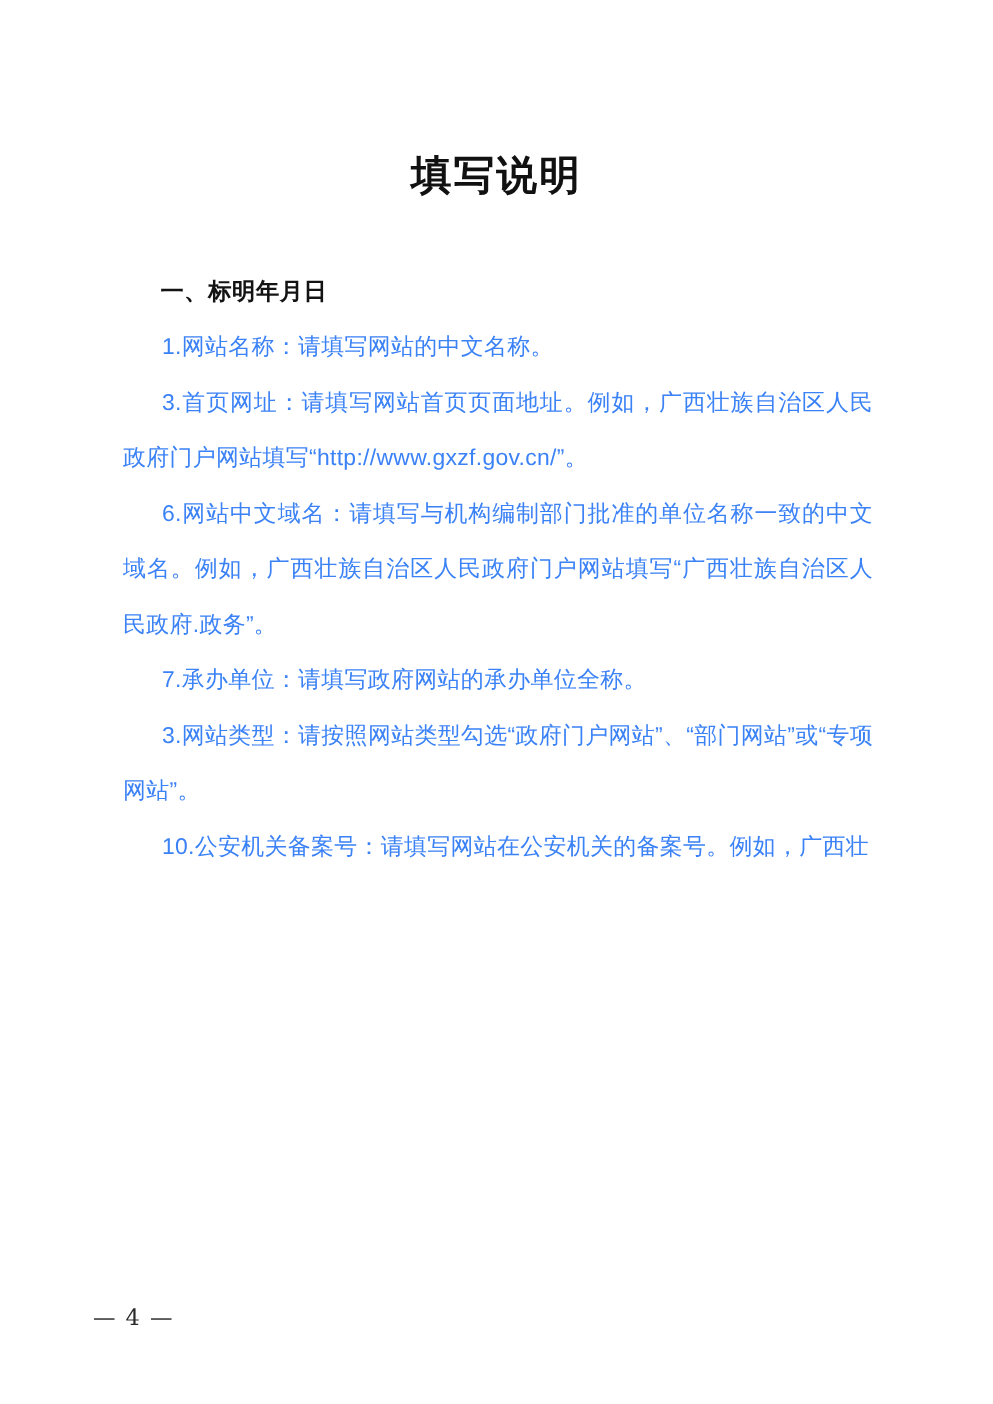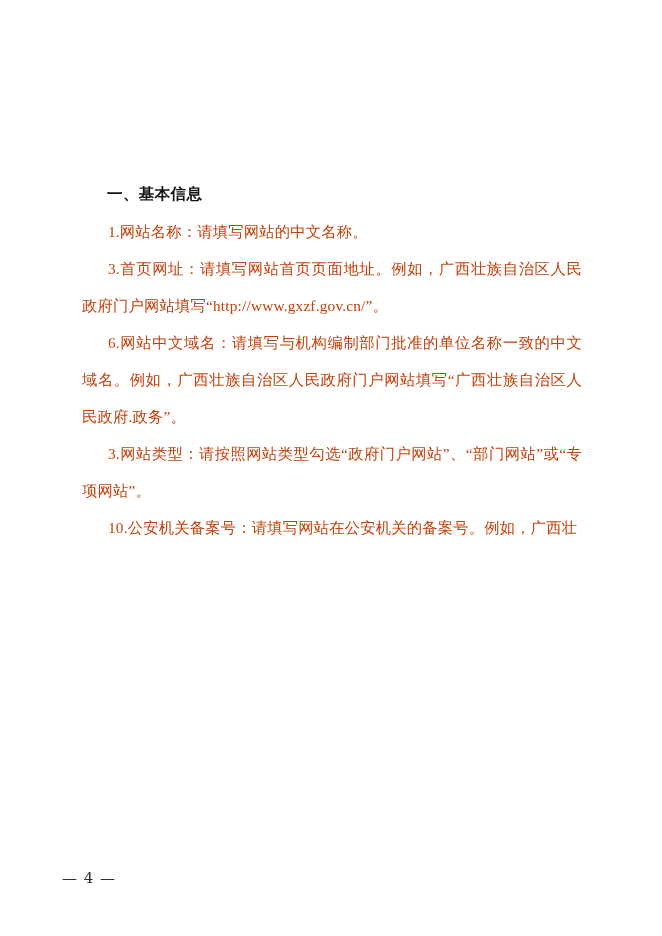--- a/index.html
+++ b/index.html
@@ -53,24 +53,24 @@
     font-size: 15.5px;
     letter-spacing: 0.4px;
     color: #131313;
     text-indent: 25px;
     line-height: 37px;
     margin: 0 0 0 0;
     white-space: nowrap;
   }
 
   .para {
-    font-family: Liberation Serif, serif;
+    font-family: Liberation Sans, sans-serif;
     font-size: 15.3px;
     line-height: 37px;
-    color: #c2410c;
+    color: #3b82f6;
     text-align: justify;
     text-justify: inter-ideograph;
     text-indent: 26px;
     margin: 0;
     letter-spacing: 0.2px;
     word-break: break-all;
   }
 
   .para:last-child {
     
@@ -88,28 +88,30 @@
     font-size: 15px;
     color: #2a2a2a;
     letter-spacing: 1px;
   }
 </style>
 </head>
 <body>
 
 <div class="page">
 
+  <div class="doc-title">填写说明</div>
 
   <div class="body-block">
 
-    <p class="section-heading">一、基本信息</p>
+    <p class="section-heading">一、标明年月日</p>
 
     <p class="para">1.网站名称：请填写网站的中文名称。</p>
     <p class="para">3.首页网址：请填写网站首页页面地址。例如，广西壮族自治区人民政府门户网站填写“http://www.gxzf.gov.cn/”。</p>
     <p class="para">6.网站中文域名：请填写与机构编制部门批准的单位名称一致的中文域名。例如，广西壮族自治区人民政府门户网站填写“广西壮族自治区人民政府.政务”。</p>
+    <p class="para">7.承办单位：请填写政府网站的承办单位全称。</p>
     <p class="para">3.网站类型：请按照网站类型勾选“政府门户网站”、“部门网站”或“专项网站”。</p>
     <p class="para">10.公安机关备案号：请填写网站在公安机关的备案号。例如，广西壮</p>
 
   </div>
 
   <div class="page-number">— 4 —</div>
 
 </div>
 
 </body></html>

